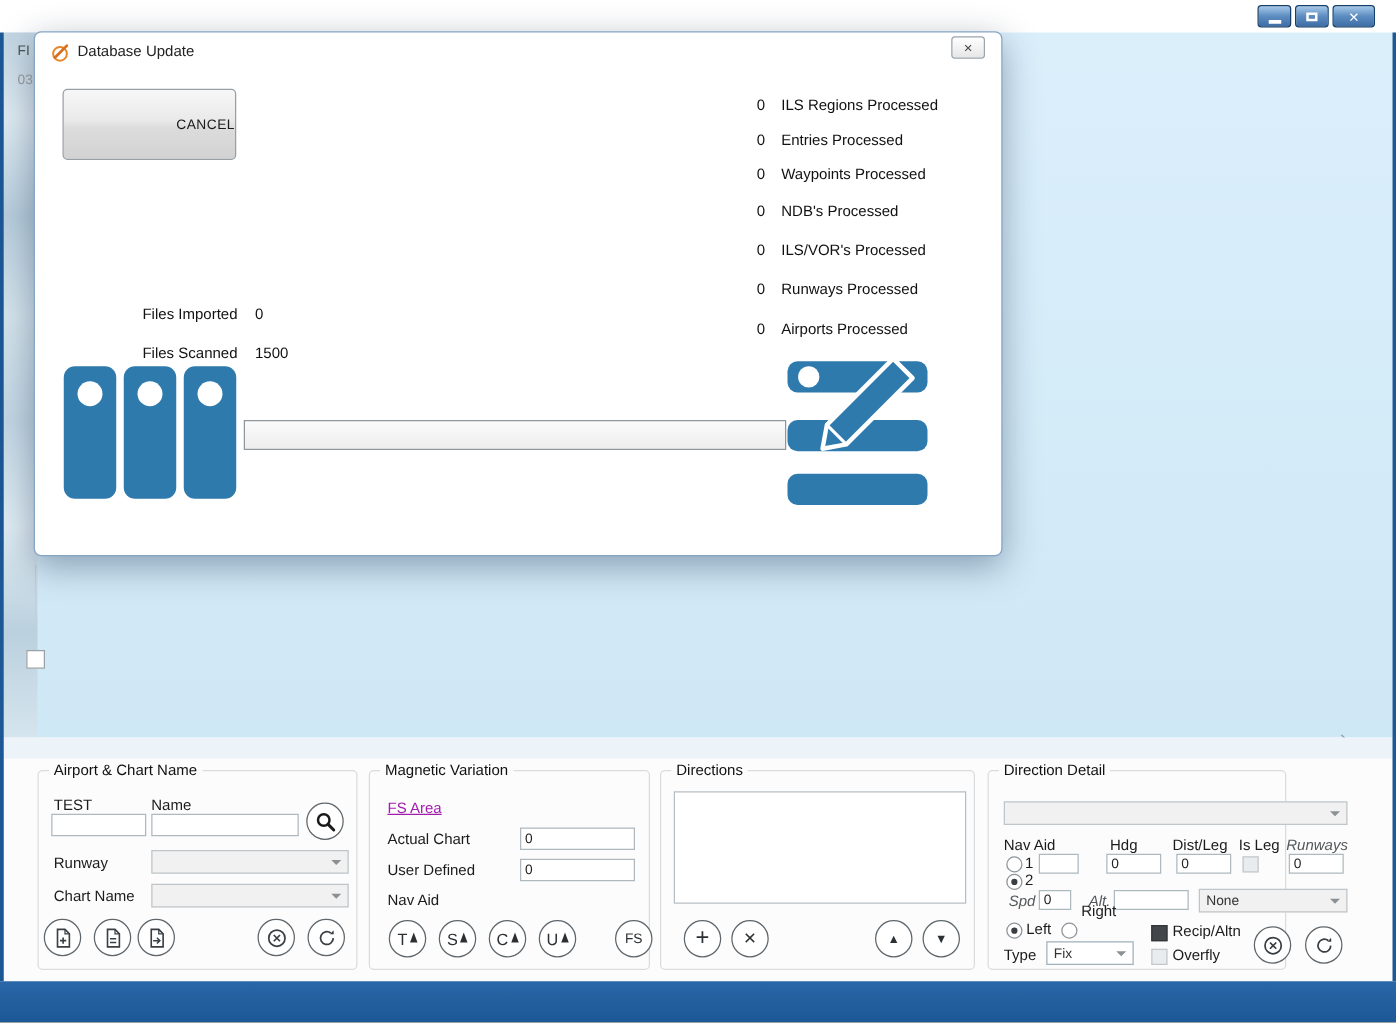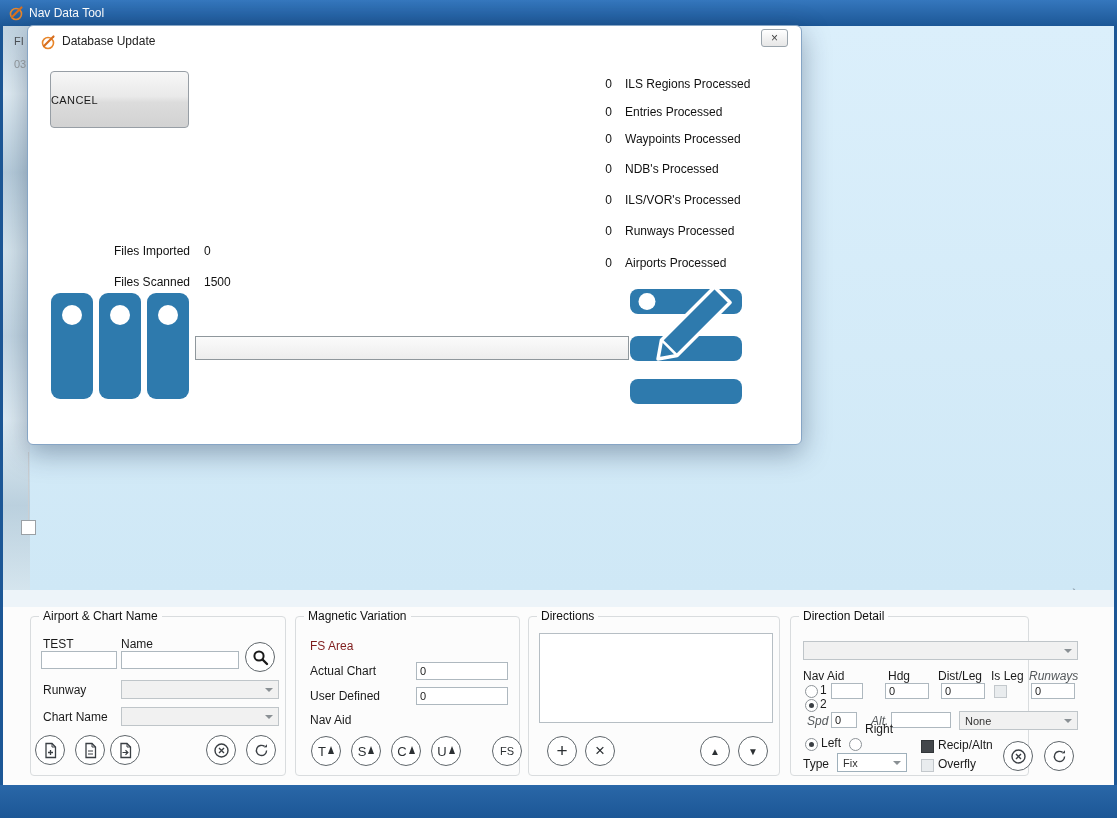--- a/index.html
+++ b/index.html
@@ -23,21 +23,21 @@
     background:linear-gradient(180deg,#aebfcd 0%,#e3e9ec 12%,#9db3c4 26%,#d4dee3 40%,#b4c5d2 55%,#e8edf0 70%,#a9bcca 85%,#d9e2e7 100%);}
   .scrollband{position:absolute;left:3px;top:590px;width:1111px;height:17px;background:#edf4f9;z-index:1;}
   .panel{position:absolute;left:3px;top:607px;width:1111px;height:178px;background:#fcfcfc;z-index:2;}
   
   .menu-faint{position:absolute;top:36px;left:190px;display:flex;gap:14px;z-index:50;
     font-size:10px;letter-spacing:.6px;color:#c3c9ce;pointer-events:none;}
   
   .group{position:absolute;border:1px solid #d9dcde;border-radius:4px;background:#fcfcfc;box-sizing:border-box;}
   .gtitle{position:absolute;top:-8px;left:8px;background:#fcfcfc;padding:0 4px;font-size:12px;color:#111;white-space:nowrap;}
   .lbl{position:absolute;font-size:12px;color:#1b1b1b;white-space:nowrap;}
-  .lbl.dim{color:#7f1d1d;}
+  .lbl.dim{color:#a21caf;text-decoration:underline;}
   .lbl.it{font-style:italic;color:#55595c;}
   .txt{position:absolute;border:1px solid #aeb8bf;background:#fff;font-size:11px;
     font-family:"Liberation Sans",sans-serif;padding:0 3px;box-sizing:border-box;color:#222;}
   .dd{position:absolute;border:1px solid #bfc5c9;background:#f1f1f1;box-sizing:border-box;
     display:flex;align-items:center;justify-content:space-between;padding:0 5px;font-size:11px;color:#333;cursor:pointer;}
   .dd.white{background:#fff;border-color:#9fb0bb;}
   .chev{width:0;height:0;border-left:4px solid transparent;border-right:4px solid transparent;border-top:4px solid #8a9094;}
   .cbtn{position:absolute;width:30px;height:30px;border:1.6px solid #5f666b;border-radius:50%;
     background:#fff;display:flex;align-items:center;justify-content:center;box-sizing:border-box;cursor:pointer;color:#2c3033;}
   .radio{position:absolute;width:13px;height:13px;border:1px solid #8d9398;border-radius:50%;background:#fff;box-sizing:border-box;cursor:pointer;}
@@ -47,21 +47,21 @@
   .chk.dis{background:#e9ecee;border-color:#c3c8cc;}
   .listbox{position:absolute;border:1px solid #b6bec4;background:#fff;}
   
   .dialog{position:absolute;left:27px;top:25px;width:773px;height:418px;background:#fff;
     border:1px solid #86a5c5;border-radius:6px;box-shadow:0 8px 28px rgba(20,40,70,.38);z-index:40;}
   .dlg-close{position:absolute;left:733px;top:3px;width:27px;height:18px;border:1px solid #9aa4ac;border-radius:3px;
     background:linear-gradient(#ffffff,#e6e6e6);display:flex;align-items:center;justify-content:center;
     font-size:12px;color:#444;box-sizing:border-box;cursor:pointer;}
   .cancel{position:absolute;left:22px;top:45px;width:139px;height:57px;border:1px solid #979ea5;border-radius:4px;
     background:linear-gradient(#f7f7f7,#e9e9e9 45%,#dcdcdc 55%,#d2d2d2);font-size:11px;color:#1a1a1a;
-    display:flex;align-items:center;justify-content:flex-start;letter-spacing:.4px;cursor:pointer;box-sizing:border-box;}
+    display:flex;align-items:center;justify-content:flex-end;letter-spacing:.4px;cursor:pointer;box-sizing:border-box;}
   .statrow{position:absolute;left:548px;display:flex;font-size:12px;color:#111;}
   .statrow .v{width:36px;text-align:right;}
   .statrow .t{margin-left:13px;white-space:nowrap;}
   .frow-l{position:absolute;width:120px;text-align:right;font-size:12px;color:#111;}
   .frow-v{position:absolute;font-size:12px;color:#111;}
   .fileicon{position:absolute;width:42px;height:106px;background:#2e7aad;border-radius:9px;}
   .fileicon .dot{position:absolute;left:11px;top:12px;width:20px;height:20px;border-radius:50%;background:#fff;}
   .pbar{position:absolute;left:167px;top:310px;width:434px;height:24px;border:1px solid #8f979c;
     background:linear-gradient(#fbfbfb,#ededed);box-sizing:border-box;}
   .status{position:absolute;left:167px;top:352px;width:434px;text-align:center;font-size:12px;color:#111;}
@@ -69,27 +69,20 @@
     border-bottom:8px solid #2c3033;margin-left:2px;margin-top:-3px;}
   .glyph-min{width:10px;height:3px;background:#fff;margin-top:8px;}
   .glyph-max{width:9px;height:7px;border:2px solid #fff;box-sizing:border-box;}
   .updn{font-size:10px;}
 </style>
 </head>
 <body>
 
 <div class="screen">
 
-  <div class="titlebar">
-    <svg class="abs" style="left:8px;top:5px" width="16" height="16" viewBox="0 0 16 16">
-      <circle cx="8" cy="9" r="5.5" fill="none" stroke="#e8862a" stroke-width="1.6"></circle>
-      <line x1="4" y1="12" x2="13.5" y2="2.5" stroke="#d86f1f" stroke-width="2.2" stroke-linecap="round"></line>
-    </svg>
-    <span class="title-text" style="margin-left:29px">Nav Data Tool</span>
-  </div>
   <div class="capbtn" style="left:1006px;width:27px">
       <span class="glyph-min"></span>
     </div>
   <div class="capbtn" style="left:1036px;width:27px">
       <span class="glyph-max"></span>
     </div>
   <div class="capbtn" style="left:1066px;width:34px;font-size:14px">
       <span>×</span>
     </div>
   <div class="side-border" style="left:0"></div>

